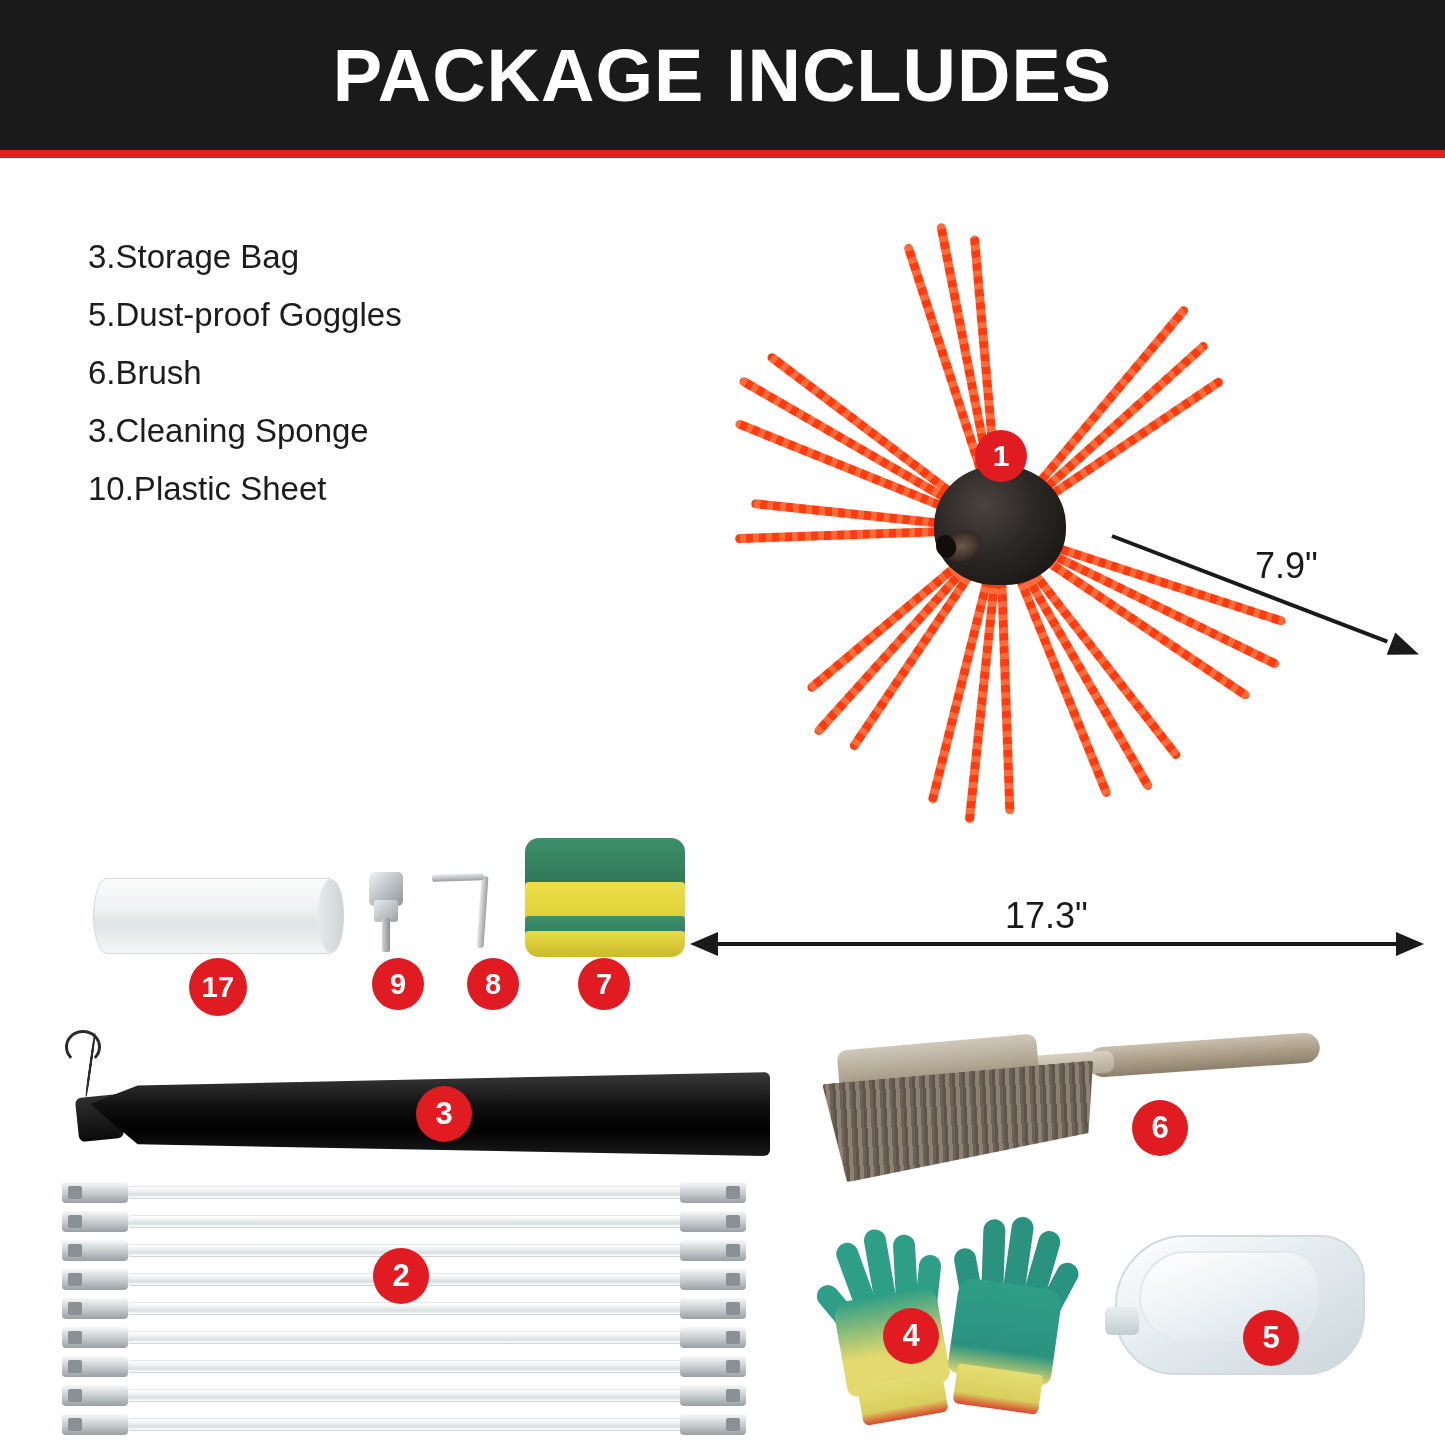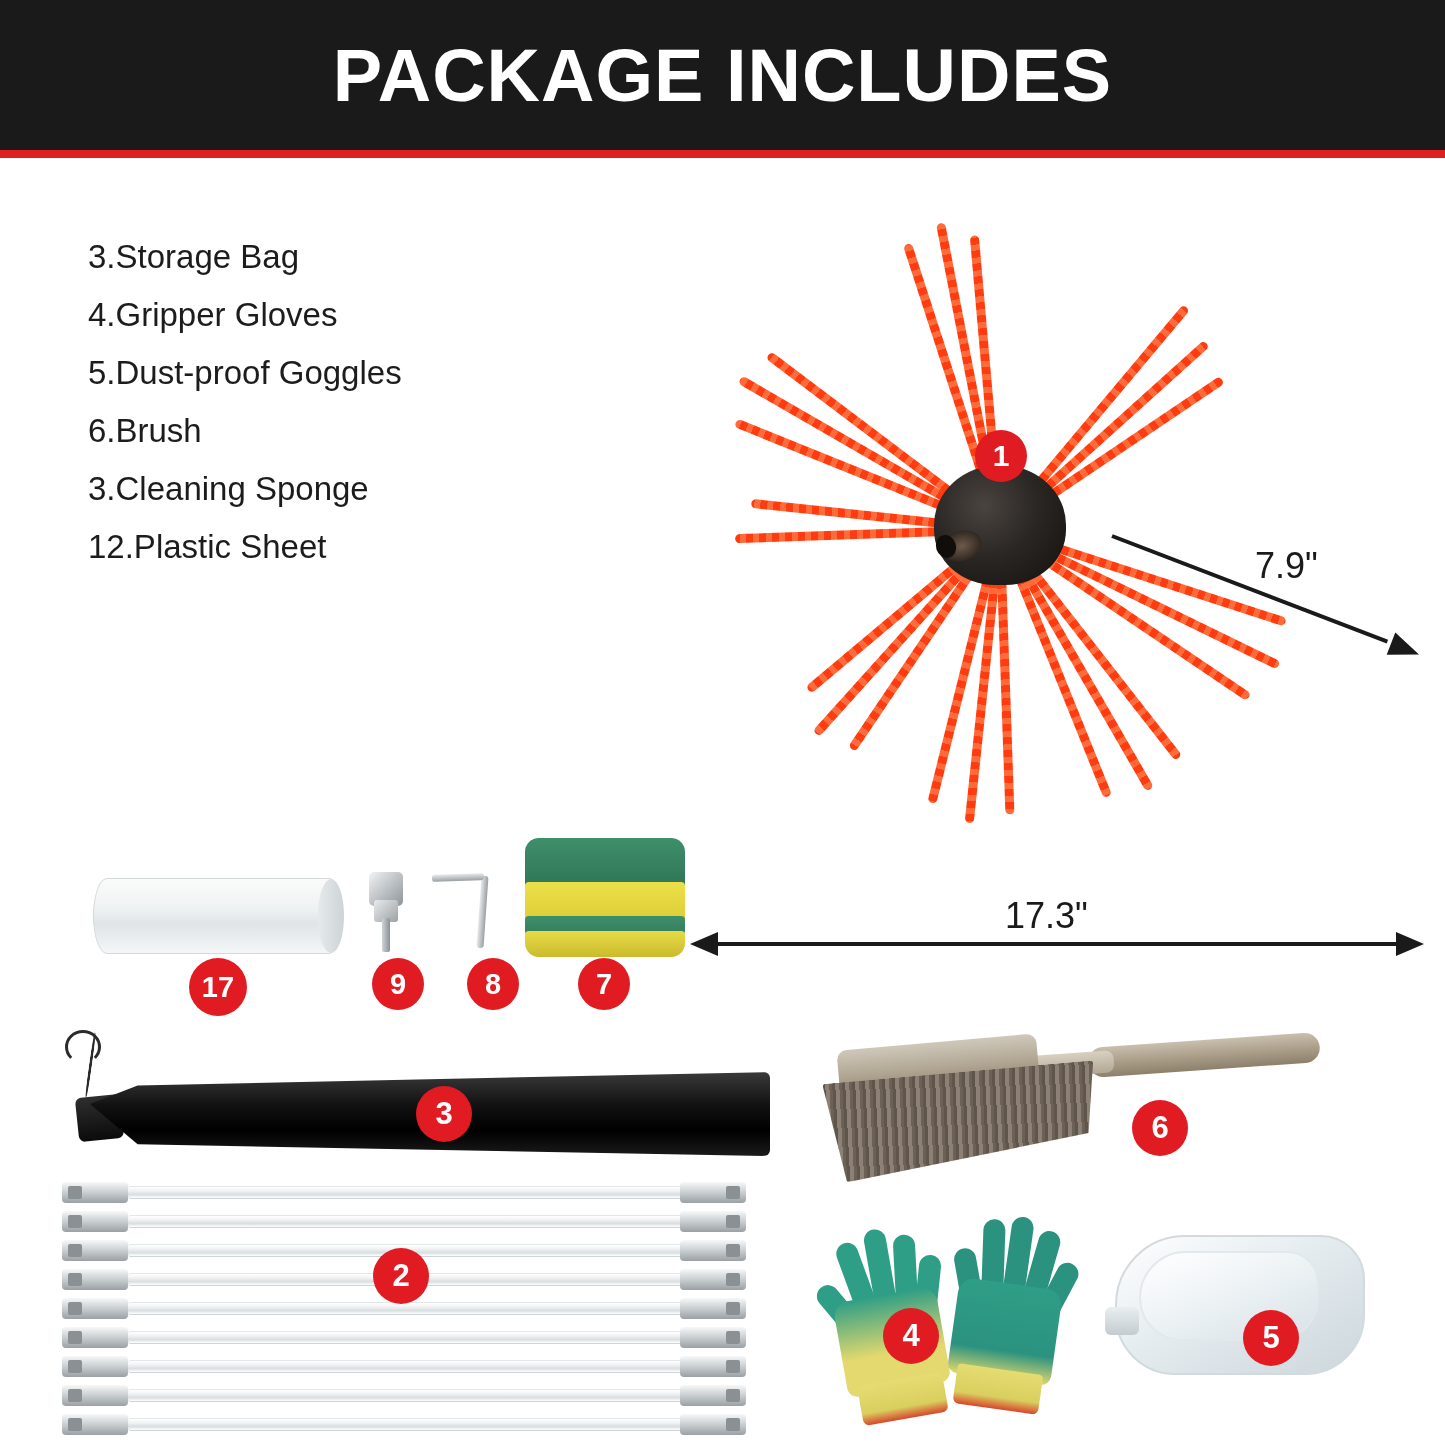--- a/index.html
+++ b/index.html
@@ -295,25 +295,24 @@
 
 <div class="page">
 
   <div class="header">
     <div class="header-title">PACKAGE INCLUDES</div>
   </div>
   <div class="header-rule"></div>
 
   <div class="list">
     <div class="list-item">3.Storage Bag</div>
-    <div class="list-item">4.Gripper Gloves</div>
     <div class="list-item">5.Dust-proof Goggles</div>
     <div class="list-item">6.Brush</div>
     <div class="list-item">3.Cleaning Sponge</div>
-    <div class="list-item">12.Plastic Sheet</div>
+    <div class="list-item">10.Plastic Sheet</div>
   </div>
 
   <div class="brushhead">
     <div class="bristle" style="width:300px; transform: rotate(-108deg);"></div>
     <div class="bristle" style="width:312px; transform: rotate(-101deg);"></div>
     <div class="bristle" style="width:295px; transform: rotate(-95deg);"></div>
     <div class="bristle" style="width:290px; transform: rotate(-143deg);"></div>
     <div class="bristle" style="width:300px; transform: rotate(-150deg);"></div>
     <div class="bristle" style="width:285px; transform: rotate(-158deg);"></div>
     <div class="bristle" style="width:290px; transform: rotate(-50deg);"></div>

